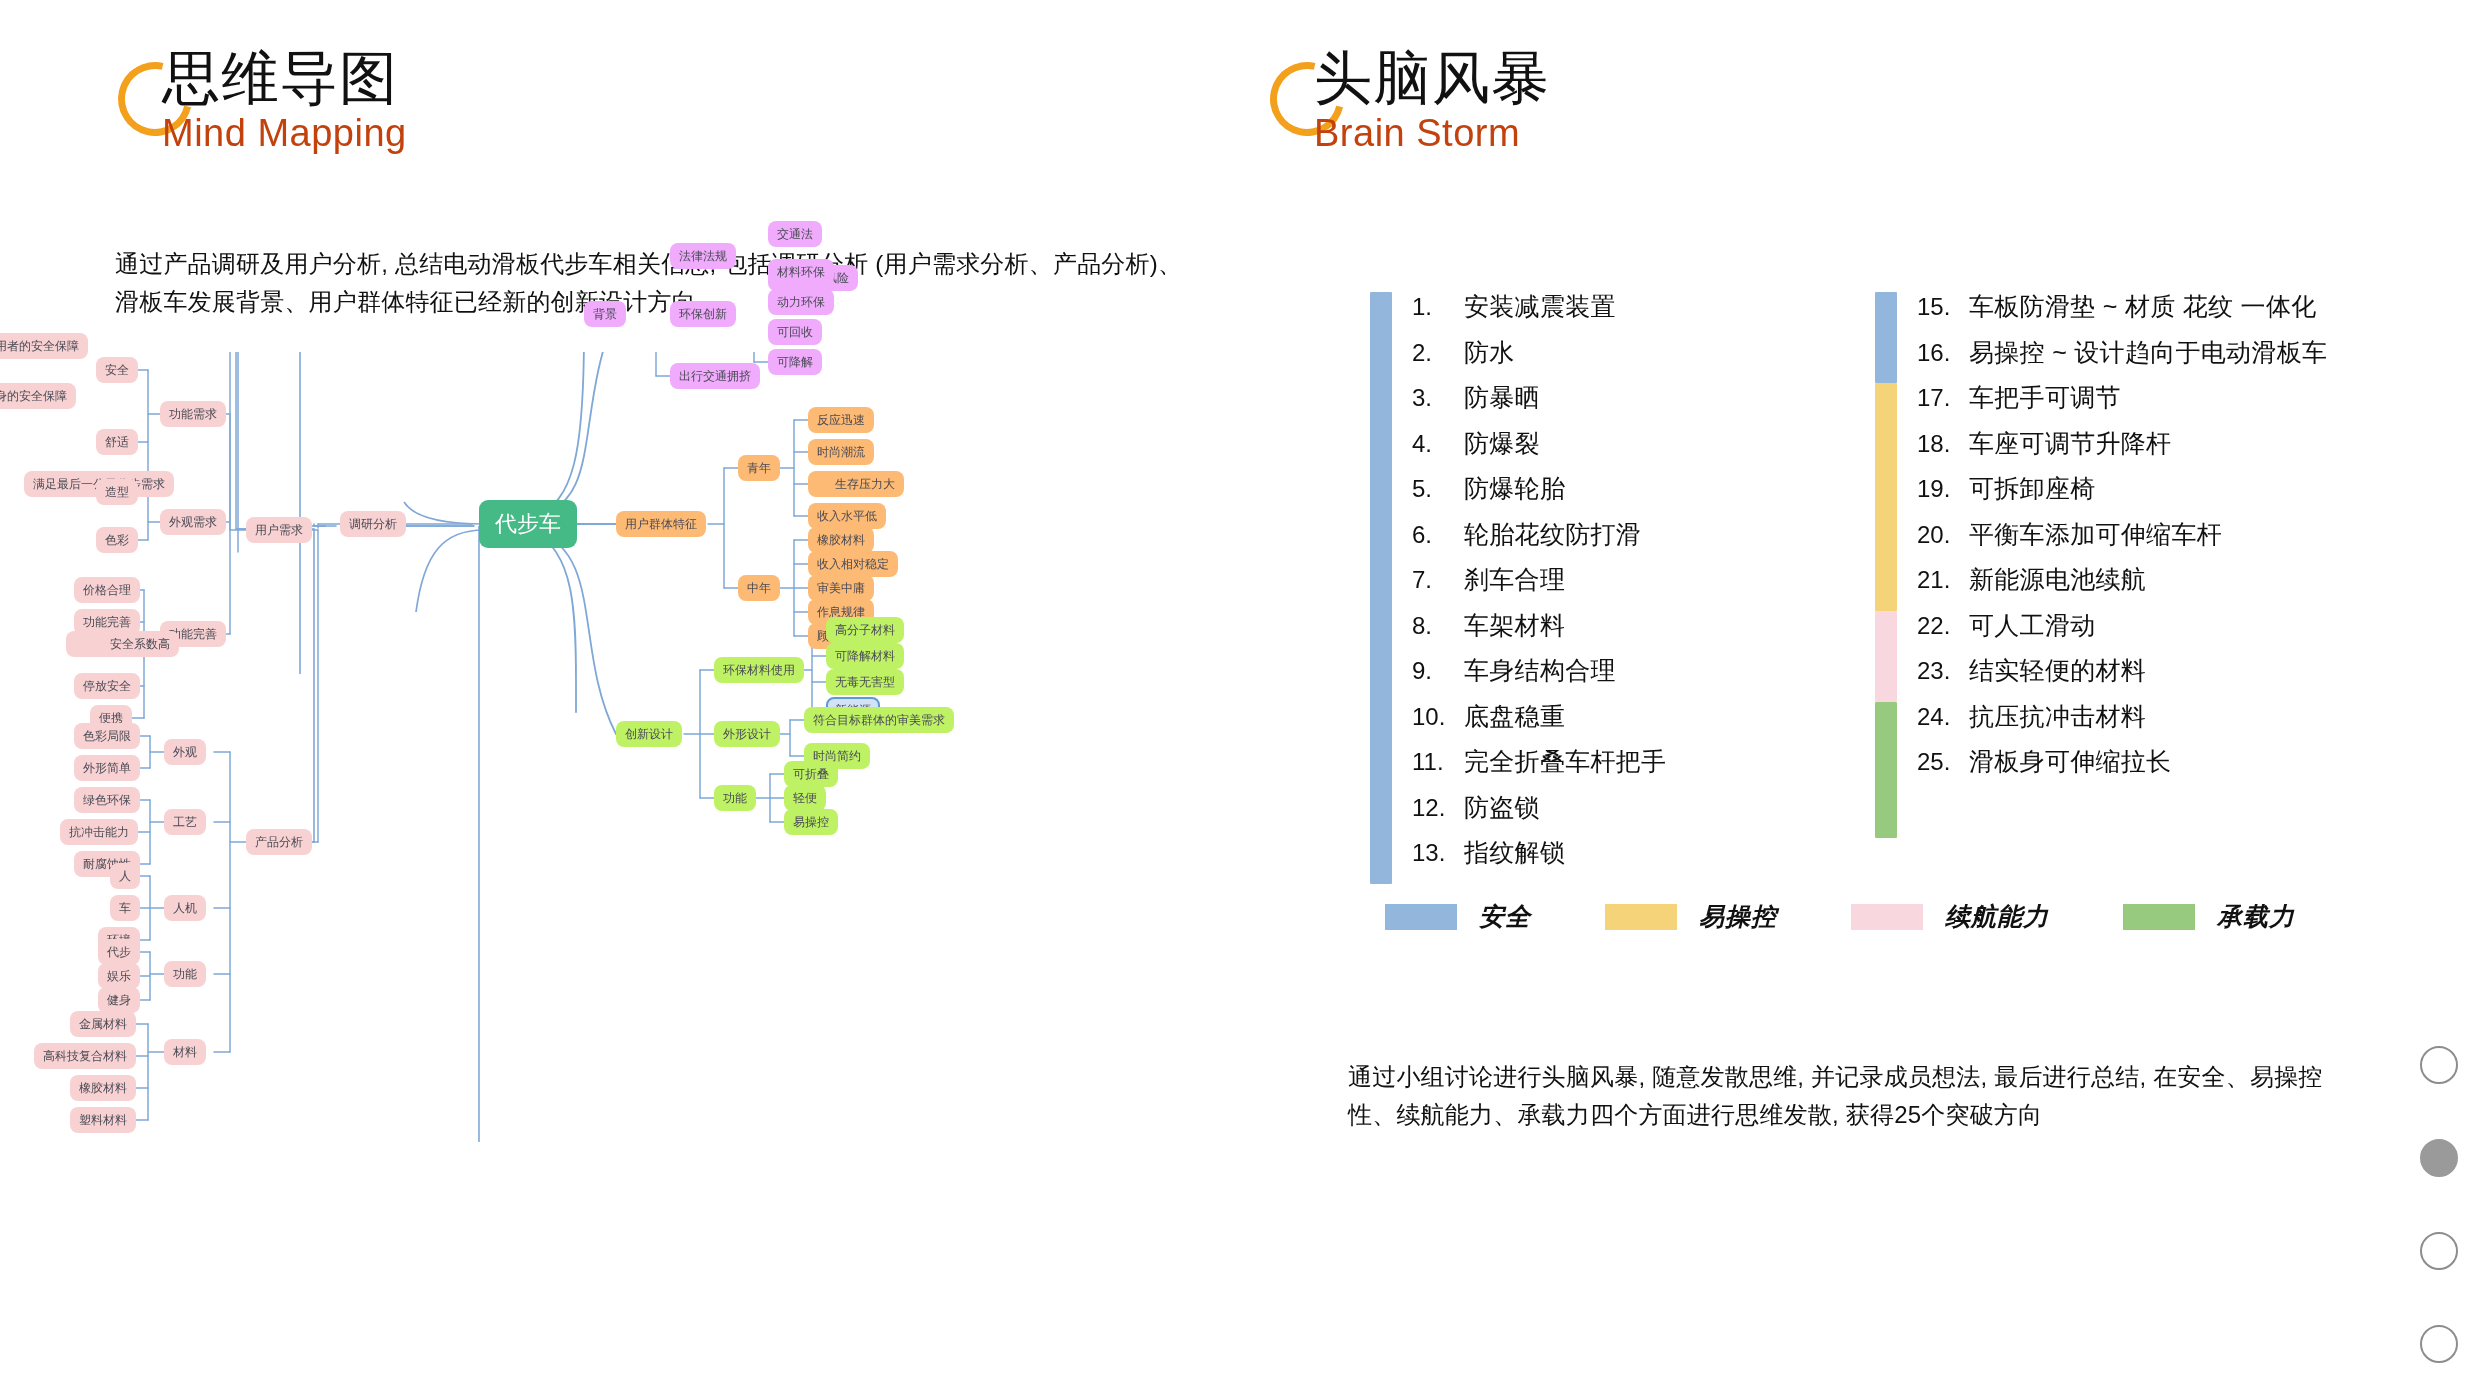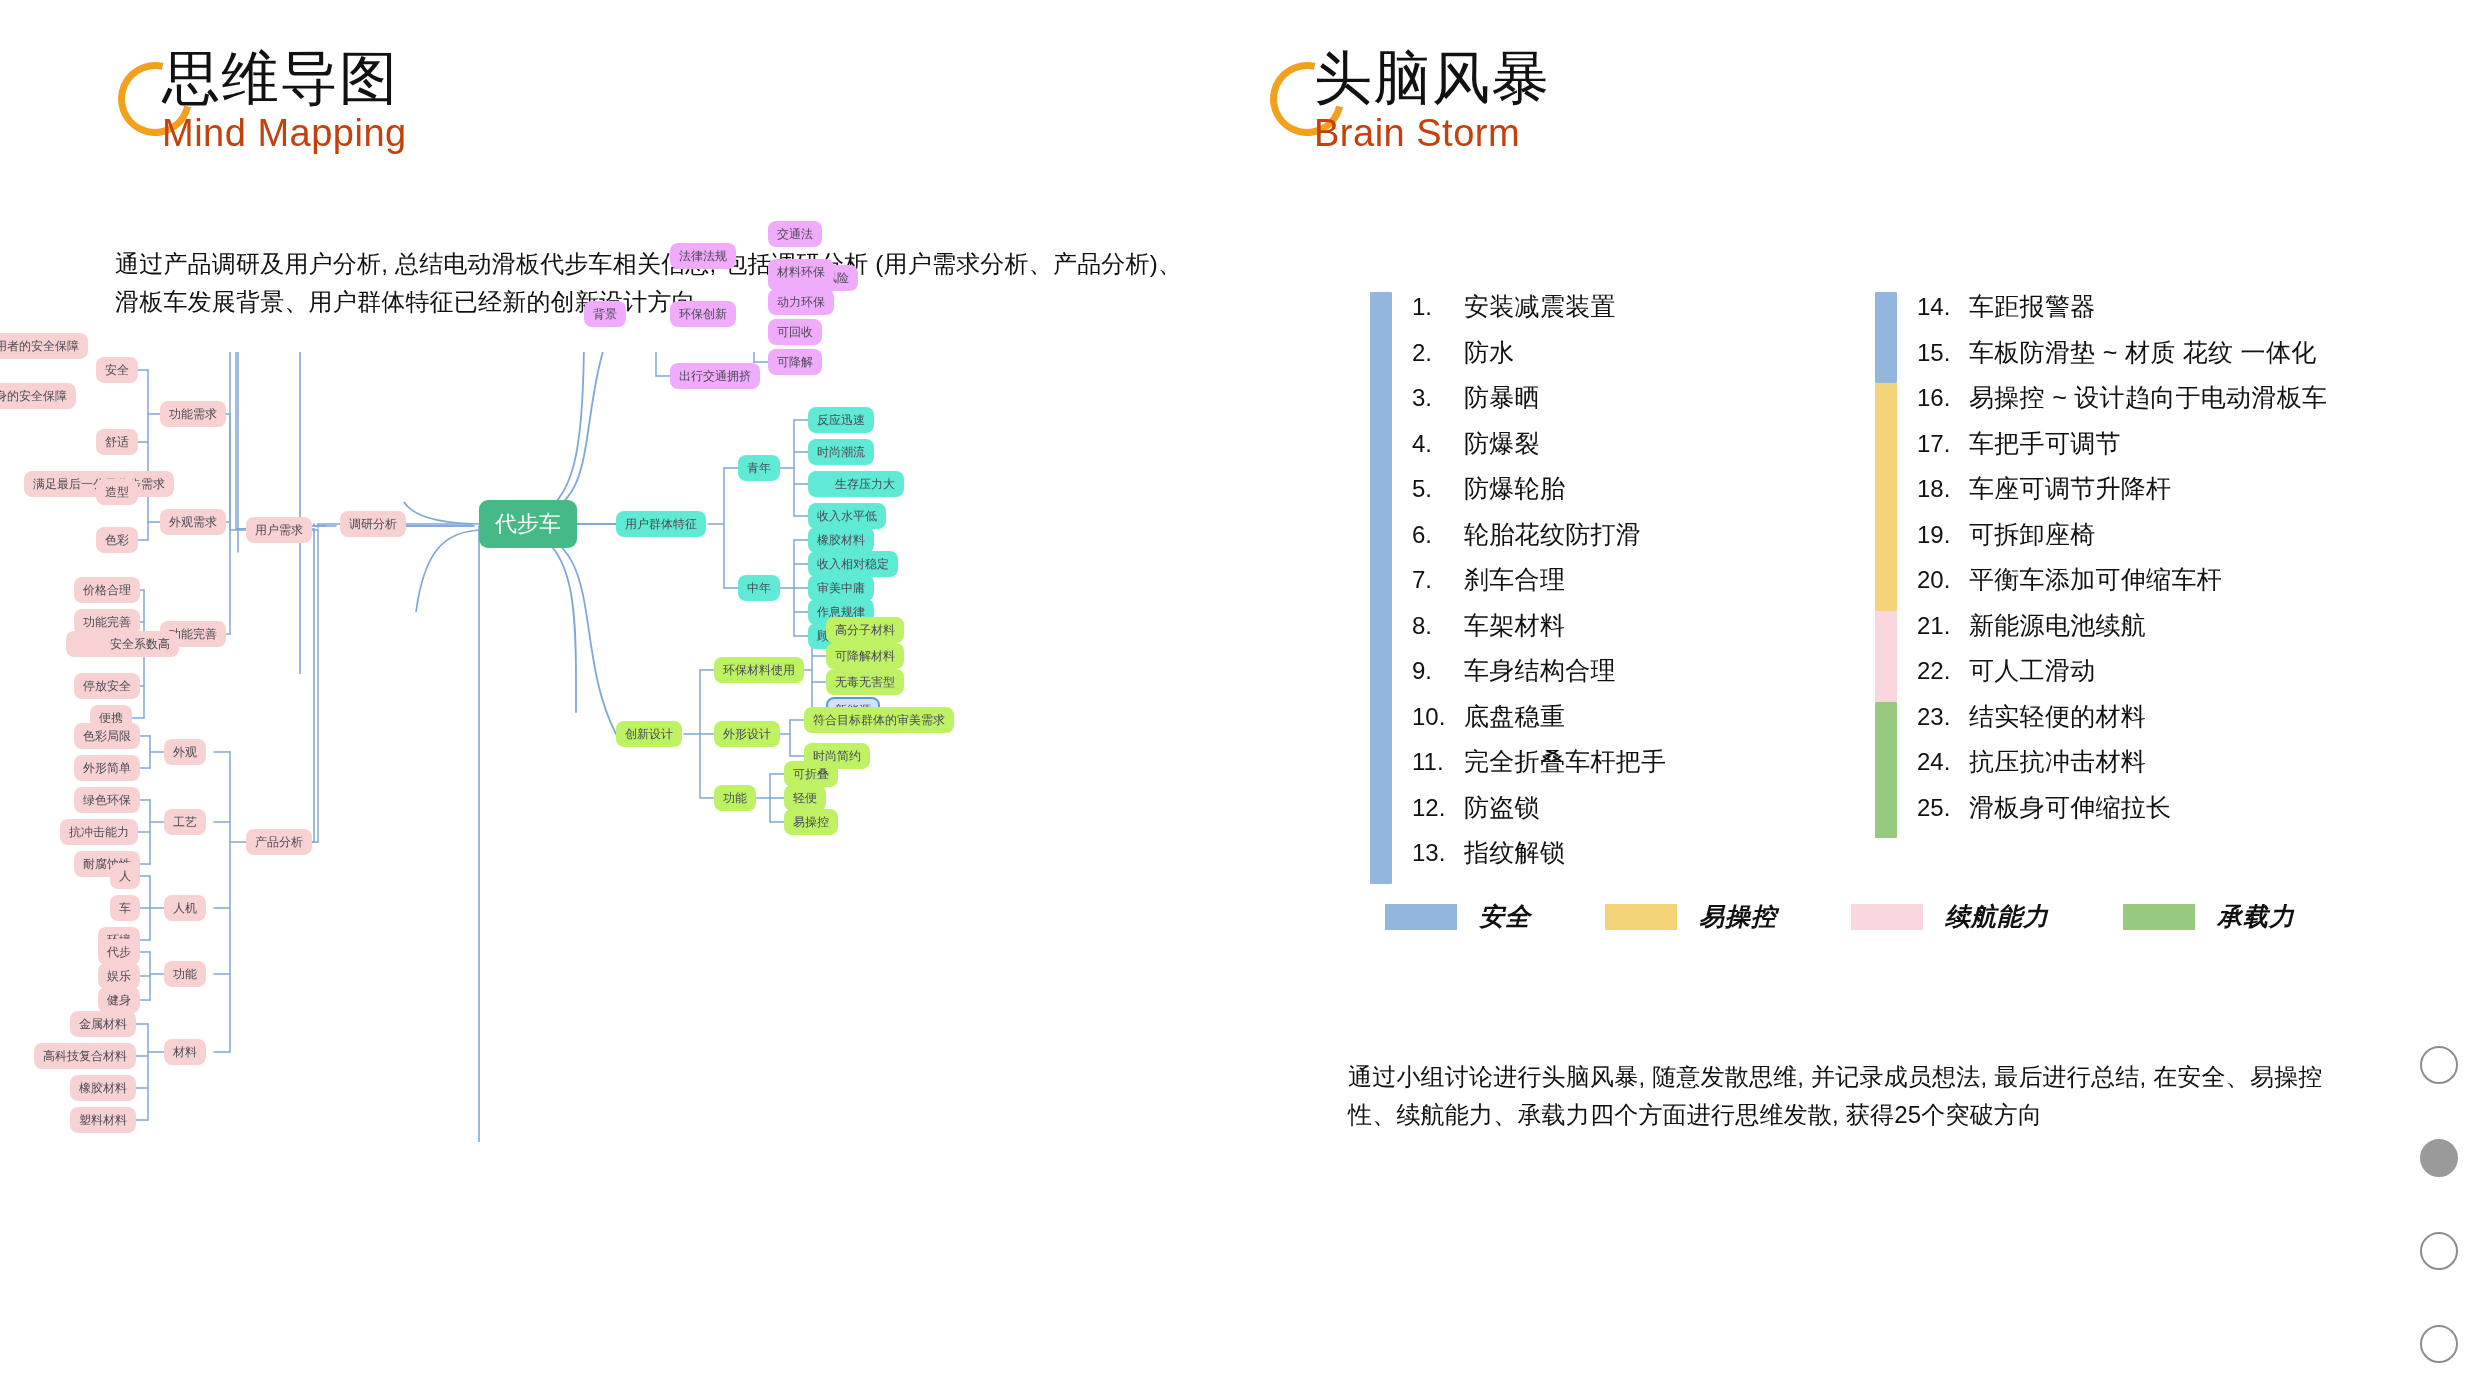--- a/index.html
+++ b/index.html
@@ -41,21 +41,21 @@
   .mapwrap{position:absolute;left:104px;top:352px;width:1200px;height:960px;}
   .mapwrap svg{position:absolute;left:0;top:0;}
   .node{
     position:absolute;transform:translateY(-50%);
     border-radius:8px;font-size:12px;line-height:14px;
     padding:6px 9px;box-sizing:border-box;white-space:nowrap;
     color:#4a4a55;
   }
   .n-pink{background:#F8D2D2;}
   .n-orange{background:#f0abfc;}
-  .n-purple{background:#5eead4;}
+  .n-purple{background:#fdba74;}
   .n-blue{background:#bef264;}
   .n-blue-sel{background:#D3E3F5;border:2px solid #5B9BD5;padding:4px 7px;}
   .n-root{
     background:#45BA87;color:#ffffff;font-size:22px;line-height:26px;
     padding:11px 16px;border-radius:9px;
   }
 
   
   .bs{position:absolute;}
   .bs-col{position:absolute;top:0;}
@@ -479,24 +479,20 @@
     </div>
 
     <div class="bs-col" style="left:505px;top:0;">
       <div id="right-bars">
           <div class="bar" style="left: 0px; top: 0px; height: 91px; background: rgb(147, 182, 220);"></div>
           <div class="bar" style="left: 0px; top: 91px; height: 227.5px; background: rgb(245, 212, 121);"></div>
           <div class="bar" style="left: 0px; top: 318.5px; height: 91px; background: rgb(249, 215, 222);"></div>
           <div class="bar" style="left: 0px; top: 409.5px; height: 136.5px; background: rgb(151, 201, 127);"></div>
         </div>
       <ul class="bs-list" style="left:42px;top:-8px;" id="right-list">
-          <li class="bs-item">
-            <span class="bs-num">14.</span>
-            <span class="bs-txt">车距报警器</span>
-          </li>
           <li class="bs-item">
             <span class="bs-num">15.</span>
             <span class="bs-txt">车板防滑垫 ~ 材质 花纹 一体化</span>
           </li>
           <li class="bs-item">
             <span class="bs-num">16.</span>
             <span class="bs-txt">易操控 ~ 设计趋向于电动滑板车</span>
           </li>
           <li class="bs-item">
             <span class="bs-num">17.</span>

